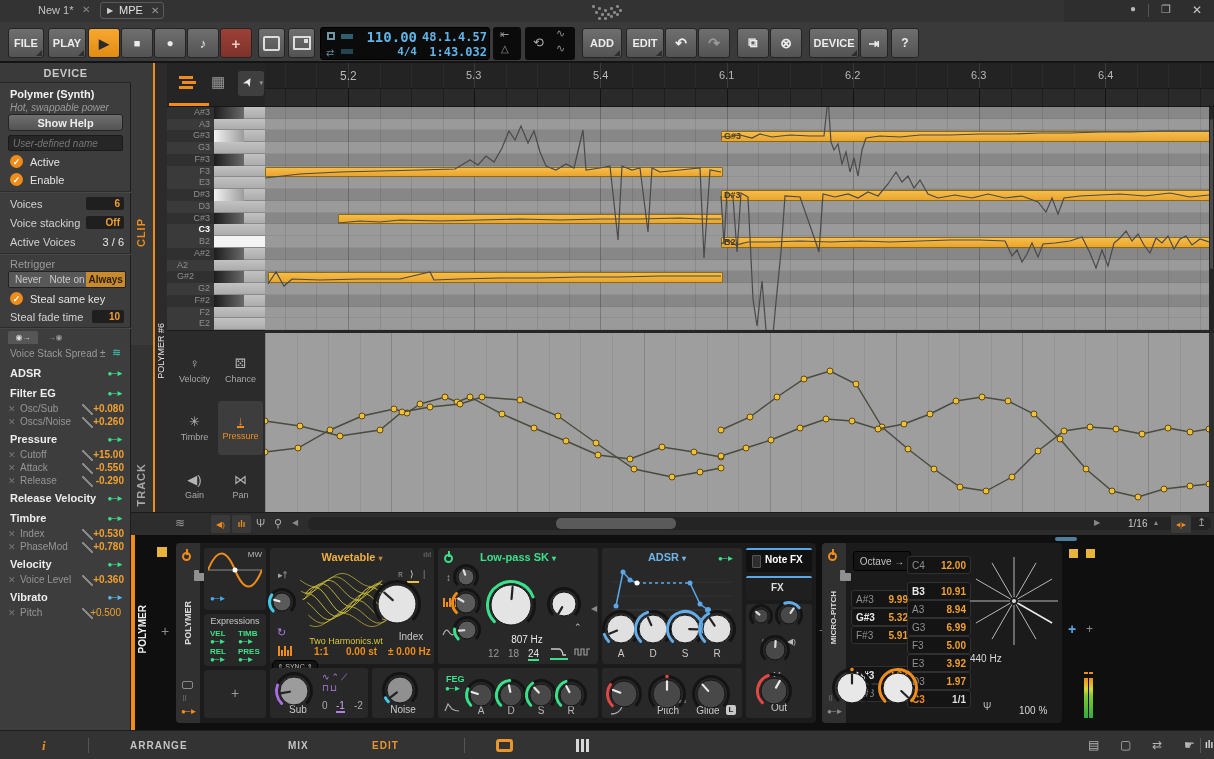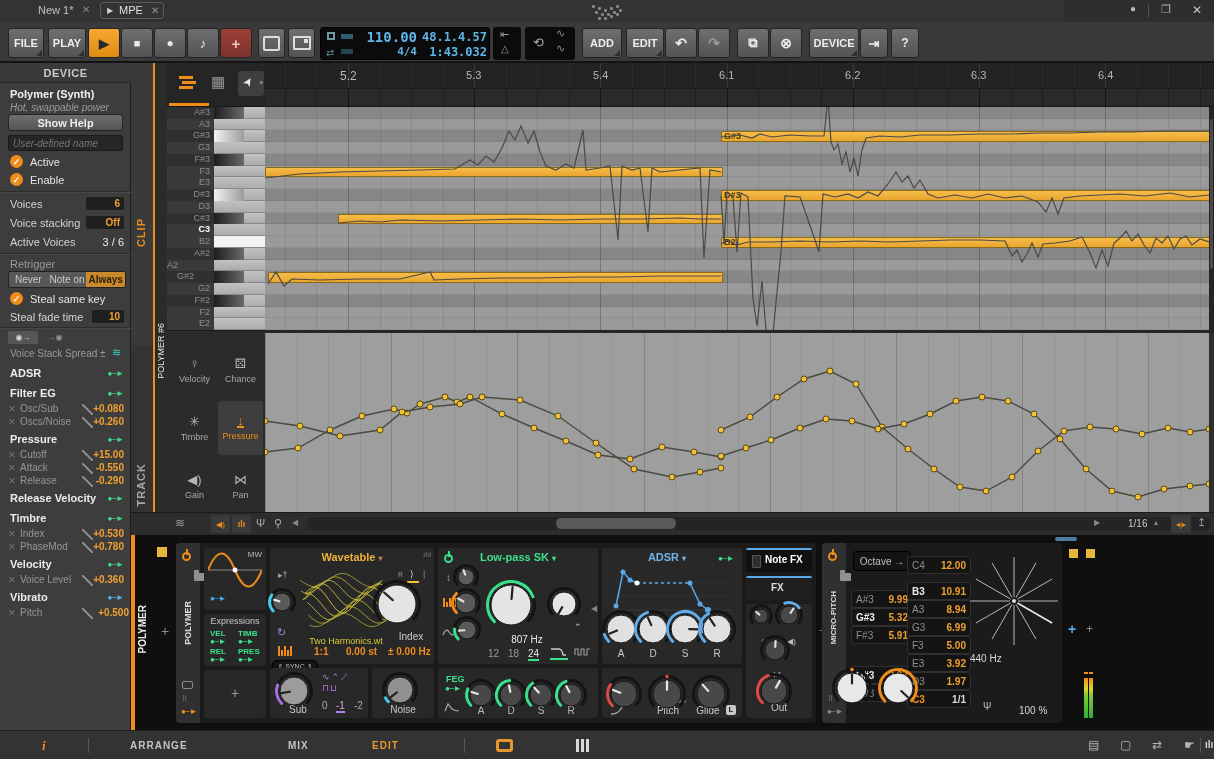--- a/index.html
+++ b/index.html
@@ -232,21 +232,21 @@
           <span style="position: absolute; right: 7px; top: 0px; color: rgb(240, 160, 48); font-weight: bold; font-size: 10px;">+0.360</span>
         </div>
         <div style="left: 0px; top: 228px; width: 131px; height: 15px; position: absolute; box-sizing: border-box;">
           <span style="position: absolute; left: 10px; top: 0px; color: rgb(236, 236, 236); font-weight: bold; font-size: 11px;">Vibrato</span>
           <span class="marrow" style="position: absolute; right: 8px; top: 2px; color: rgb(85, 184, 240);">●─►</span>
         </div>
         <div style="left: 0px; top: 244px; width: 131px; height: 13px; position: absolute; box-sizing: border-box;">
           <span style="position: absolute; left: 8px; top: 1px; color: rgb(119, 119, 119); font-size: 9px;">✕</span>
           <span style="position: absolute; left: 20px; top: 0px; color: rgb(150, 150, 150); font-size: 10px;">Pitch</span>
           <span style="position: absolute; left: 82px; top: 1px; width: 11px; height: 11px; background: linear-gradient(45deg, transparent 44%, rgb(136, 136, 136) 44%, rgb(136, 136, 136) 56%, transparent 56%);"></span>
-          <span style="position: absolute; right: 2px; top: 0px; color: rgb(240, 160, 48); font-weight: bold; font-size: 10px;">+0.500</span>
+          <span style="position: absolute; right: 10px; top: 0px; color: rgb(240, 160, 48); font-weight: normal; font-size: 10px;">+0.500</span>
         </div>
       </div>
   </div>
 
   <div class="abs" style="left:131px;top:63px;width:22px;height:472px;background:#3a3a3a;">
     <div class="abs" style="left:0;top:282px;width:22px;height:190px;background:#333;"></div>
     <span class="abs vtext" style="left:4px;top:155px;color:#f08c1a;font-weight:bold;letter-spacing:1px;">CLIP</span>
     <span class="abs vtext" style="left:4px;top:400px;color:#a8a8a8;font-weight:bold;letter-spacing:1px;">TRACK</span>
   </div>
   <div class="abs" style="left:153px;top:63px;width:2px;height:472px;background:#f08c1a;"></div>
@@ -371,21 +371,21 @@
         <div style="left: 0px; top: 0px; width: 30px; height: 11.7368px; background: linear-gradient(90deg, rgb(29, 29, 29), rgb(106, 106, 106)); position: absolute; box-sizing: border-box;"></div>
       </div>
       <div style="left: 0px; top: 117.368px; width: 47px; height: 11.7368px; background: rgb(58, 58, 58); color: rgb(255, 255, 255); text-align: right; font-size: 9px; line-height: 11.7368px; padding-right: 4px; position: absolute; box-sizing: border-box; font-weight: bold;">C3</div>
       <div style="left: 47px; top: 117.368px; width: 51px; height: 11.7368px; background: linear-gradient(rgb(194, 194, 194), rgb(172, 172, 172)); border-bottom: 1px solid rgb(138, 138, 138); position: absolute; box-sizing: border-box;"></div>
       <div style="left: 0px; top: 129.105px; width: 47px; height: 11.7368px; background: rgb(58, 58, 58); color: rgb(143, 143, 143); text-align: right; font-size: 9px; line-height: 11.7368px; padding-right: 4px; position: absolute; box-sizing: border-box;">B2</div>
       <div style="left: 47px; top: 129.105px; width: 51px; height: 11.7368px; background: rgb(244, 244, 244); border-bottom: 1px solid rgb(138, 138, 138); position: absolute; box-sizing: border-box;"></div>
       <div style="left: 0px; top: 140.842px; width: 47px; height: 11.7368px; background: rgb(48, 48, 48); color: rgb(143, 143, 143); text-align: right; font-size: 9px; line-height: 11.7368px; padding-right: 4px; position: absolute; box-sizing: border-box;">A#2</div>
       <div style="left: 47px; top: 140.842px; width: 51px; height: 11.7368px; background: linear-gradient(rgb(194, 194, 194), rgb(172, 172, 172)); border-bottom: 1px solid rgb(138, 138, 138); position: absolute; box-sizing: border-box;">
         <div style="left: 0px; top: 0px; width: 30px; height: 11.7368px; background: linear-gradient(90deg, rgb(29, 29, 29), rgb(106, 106, 106)); position: absolute; box-sizing: border-box;"></div>
       </div>
-      <div style="left: 0px; top: 152.579px; width: 47px; height: 11.7368px; background: rgb(58, 58, 58); color: rgb(143, 143, 143); text-align: left; font-size: 9px; line-height: 11.7368px; padding-right: 16px; position: absolute; box-sizing: border-box;">A2</div>
+      <div style="left: 0px; top: 152.579px; width: 47px; height: 11.7368px; background: rgb(58, 58, 58); color: rgb(143, 143, 143); text-align: center; font-size: 9px; line-height: 11.7368px; padding-right: 16px; position: absolute; box-sizing: border-box;">A2</div>
       <div style="left: 47px; top: 152.579px; width: 51px; height: 11.7368px; background: linear-gradient(rgb(194, 194, 194), rgb(172, 172, 172)); border-bottom: 1px solid rgb(138, 138, 138); position: absolute; box-sizing: border-box;"></div>
       <div style="left: 0px; top: 164.316px; width: 47px; height: 11.7368px; background: rgb(48, 48, 48); color: rgb(143, 143, 143); text-align: right; font-size: 9px; line-height: 11.7368px; padding-right: 20px; position: absolute; box-sizing: border-box;">G#2</div>
       <div style="left: 47px; top: 164.316px; width: 51px; height: 11.7368px; background: linear-gradient(rgb(194, 194, 194), rgb(172, 172, 172)); border-bottom: 1px solid rgb(138, 138, 138); position: absolute; box-sizing: border-box;">
         <div style="left: 0px; top: 0px; width: 30px; height: 11.7368px; background: linear-gradient(90deg, rgb(29, 29, 29), rgb(106, 106, 106)); position: absolute; box-sizing: border-box;"></div>
       </div>
       <div style="left: 0px; top: 176.053px; width: 47px; height: 11.7368px; background: rgb(58, 58, 58); color: rgb(143, 143, 143); text-align: right; font-size: 9px; line-height: 11.7368px; padding-right: 4px; position: absolute; box-sizing: border-box;">G2</div>
       <div style="left: 47px; top: 176.053px; width: 51px; height: 11.7368px; background: linear-gradient(rgb(194, 194, 194), rgb(172, 172, 172)); border-bottom: 1px solid rgb(138, 138, 138); position: absolute; box-sizing: border-box;"></div>
       <div style="left: 0px; top: 187.789px; width: 47px; height: 11.7368px; background: rgb(48, 48, 48); color: rgb(143, 143, 143); text-align: right; font-size: 9px; line-height: 11.7368px; padding-right: 4px; position: absolute; box-sizing: border-box;">F#2</div>
       <div style="left: 47px; top: 187.789px; width: 51px; height: 11.7368px; background: linear-gradient(rgb(194, 194, 194), rgb(172, 172, 172)); border-bottom: 1px solid rgb(138, 138, 138); position: absolute; box-sizing: border-box;">
         <div style="left: 0px; top: 0px; width: 30px; height: 11.7368px; background: linear-gradient(90deg, rgb(29, 29, 29), rgb(106, 106, 106)); position: absolute; box-sizing: border-box;"></div>

